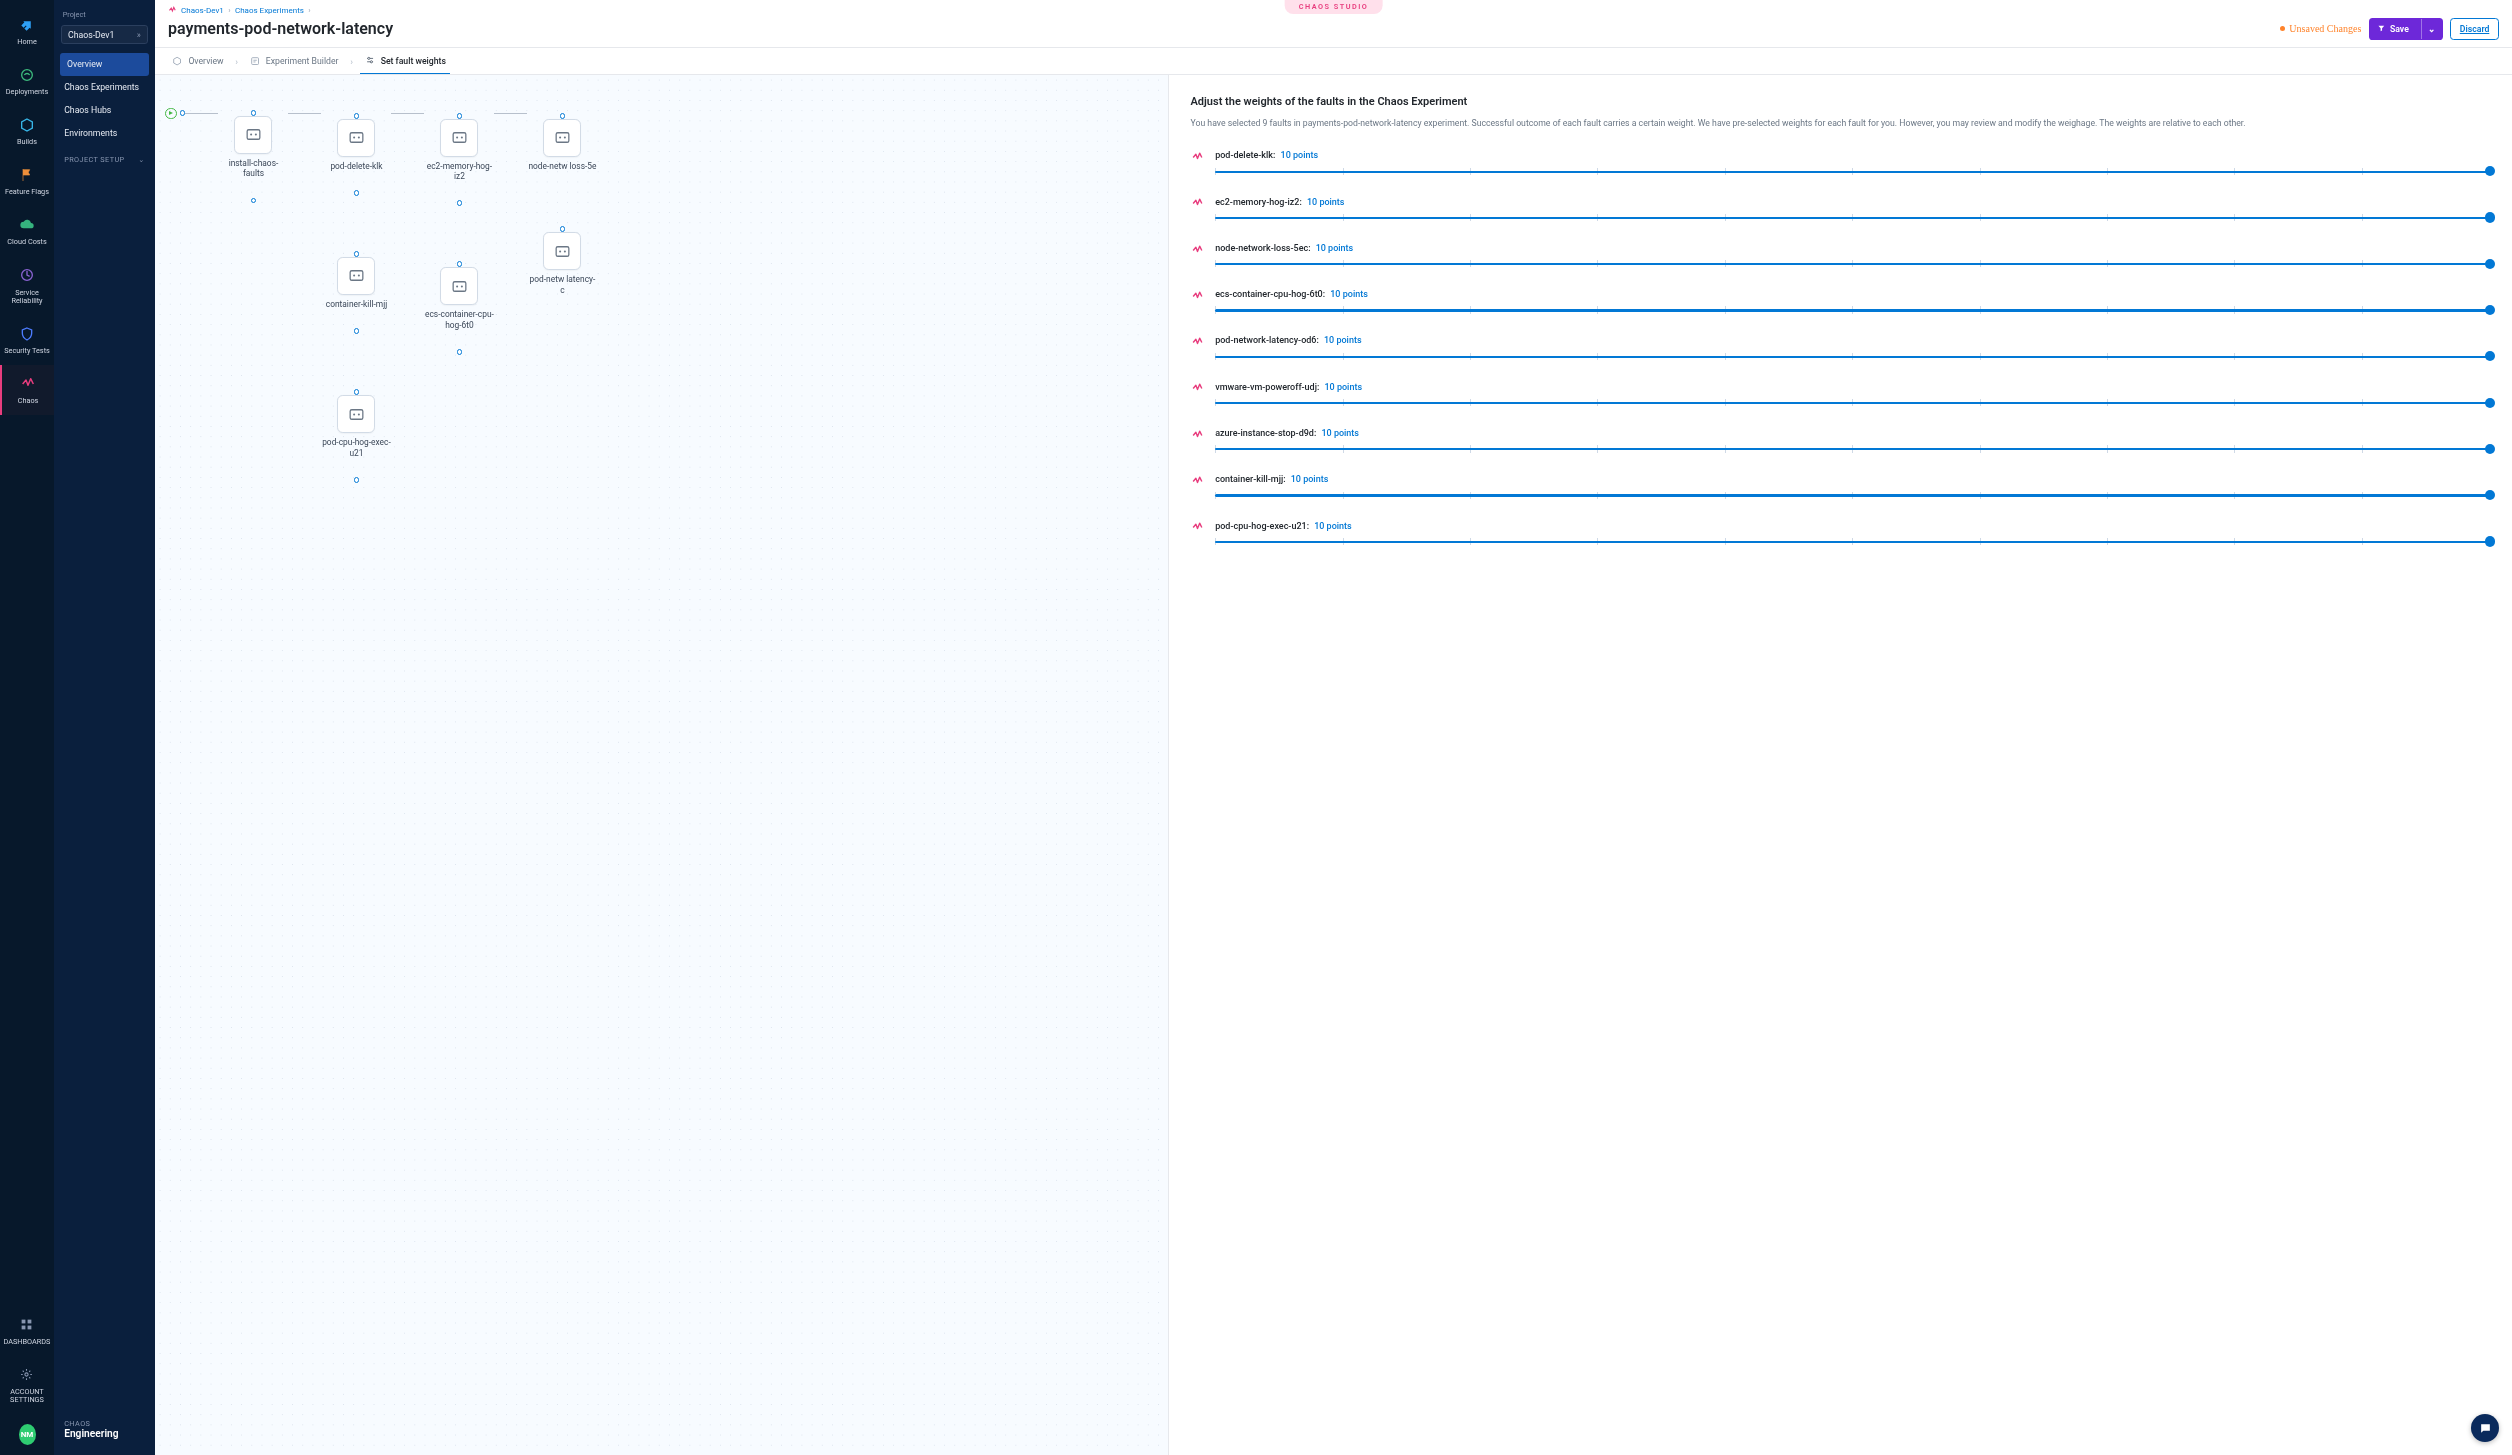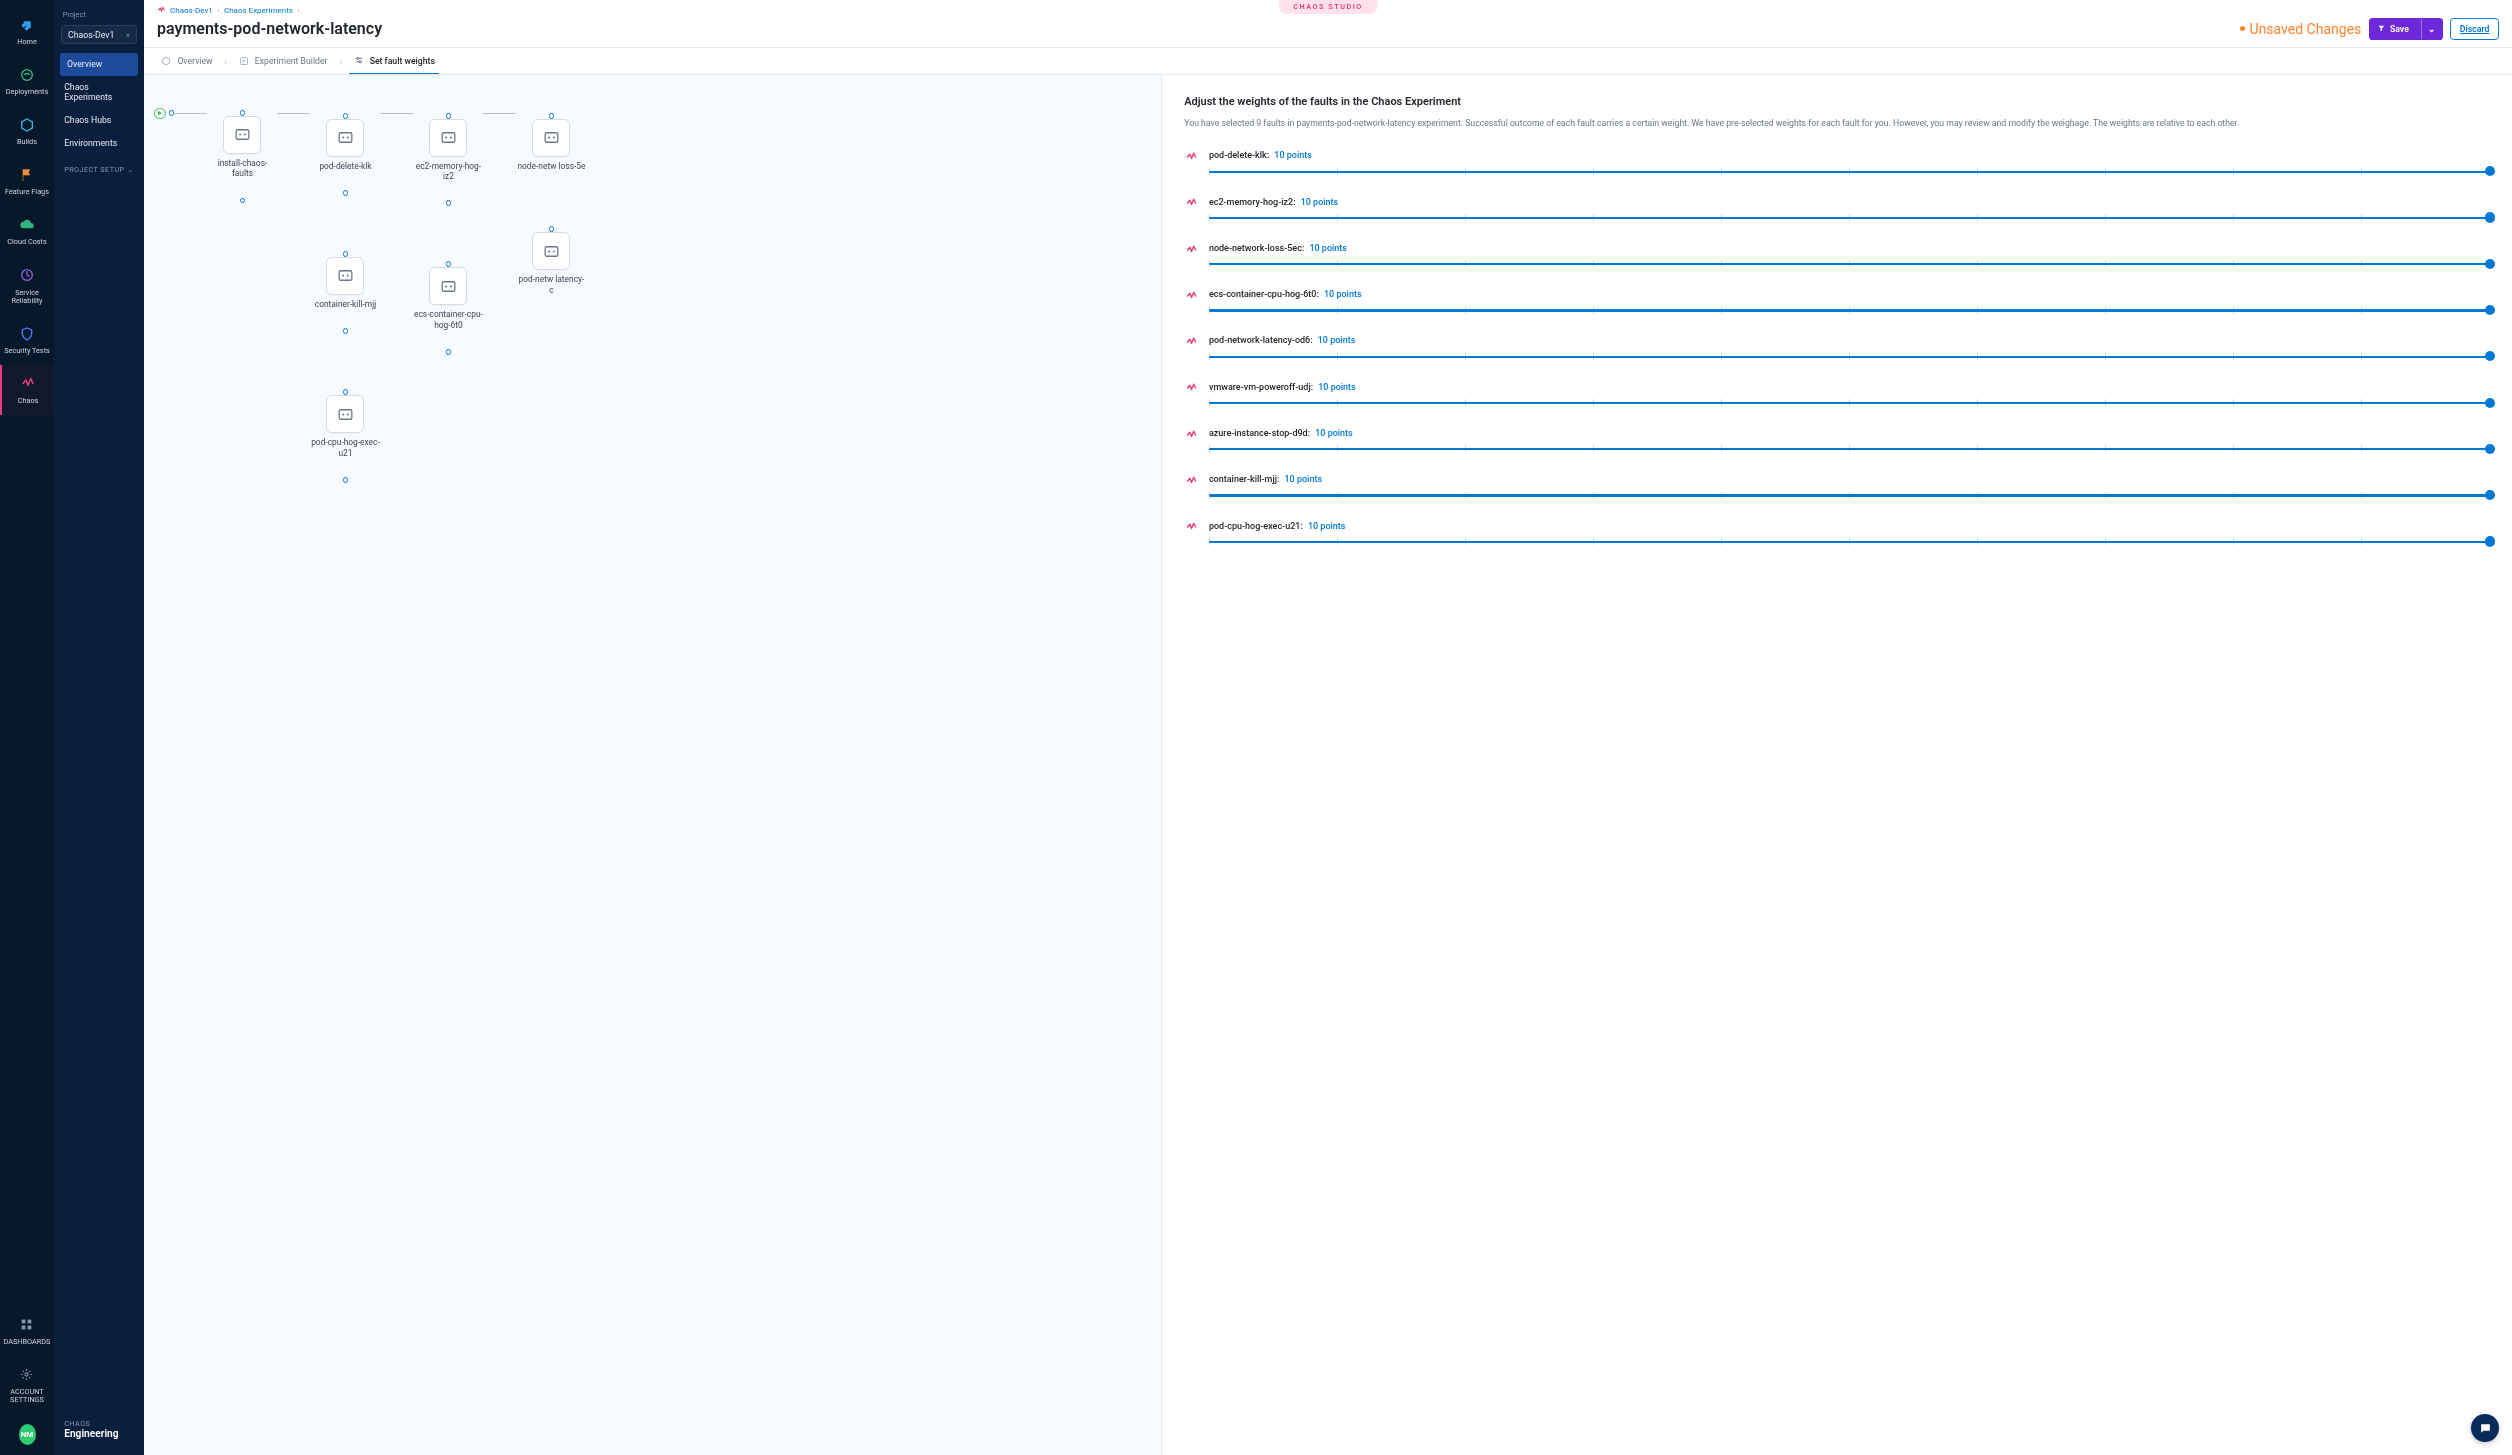--- a/index.html
+++ b/index.html
@@ -10,21 +10,21 @@
 
 .rail { width: 54px; background: #07182b; display: flex; flex-direction: column; align-items: center; padding-top: 5.8px; color: #b0b1c3; flex-shrink: 0; }
 .rail-item { width: 100%; display: flex; flex-direction: column; align-items: center; justify-content: center; padding: 10.2px 2.9px; cursor: pointer; text-align: center; }
 .rail-item.active { background: #111a2c; border-left: 2.2px solid #e83d7e; }
 .rail-icon { width: 17.4px; height: 17.4px; border-radius: 4.4px; display: flex; align-items: center; justify-content: center; margin-bottom: 4.4px; }
 .rail-label { font-size: 7.3px; line-height: 8px; color: #cfd5e1; }
 .rail-spacer { flex: 1; }
 .avatar { width: 17px; height: 20.4px; border-radius: 50%; background: #2ecc71; color: #fff; font-size: 8px; display: flex; align-items: center; justify-content: center; margin: 10.2px 0; font-weight: bold; }
 
 
-.sidebar { width: 90px; background: #0a1f3d; color: #e6eaf2; display: flex; flex-direction: column; flex-shrink: 0; padding: 7.3px 0; }
+.sidebar { width: 101px; background: #0a1f3d; color: #e6eaf2; display: flex; flex-direction: column; flex-shrink: 0; padding: 7.3px 0; }
 .sb-project-label { font-size: 7.3px; color: #8896b0; padding: 2.9px 8.7px; }
 .sb-select { margin: 2.9px 7.3px 8.7px 7.3px; background: #162945; border: 0.7px solid #2b3f5e; border-radius: 2.9px; padding: 3.6px 5.8px; display: flex; align-items: center; justify-content: space-between; cursor: pointer; }
 .sb-select span { font-size: 8.7px; color: #e6eaf2; }
 .sb-nav-item { padding: 6.5px 10.2px; font-size: 8.7px; cursor: pointer; }
 .sb-nav-item.selected { background: #1c4b9c; border-radius: 2.9px; margin: 0 5.8px; padding-left: 7.3px; }
 .sb-setup { display: flex; align-items: center; justify-content: space-between; padding: 10.2px 10.2px 4.4px 10.2px; font-size: 7.3px; letter-spacing: 0.4px; color: #8896b0; cursor: pointer; }
 .sb-footer { margin-top: auto; padding: 8.7px 10.2px; }
 .sb-footer .kicker { font-size: 7.3px; letter-spacing: 0.4px; color: #8896b0; }
 .sb-footer .name { font-size: 10.2px; font-weight: 600; color: #fff; }
 
@@ -34,21 +34,21 @@
 
 .header { padding: 5.8px 13px 7.3px 13px; border-bottom: 0.7px solid #e6e8ec; }
 .crumbs { display: flex; align-items: center; gap: 4.4px; font-size: 8px; color: #0278d5; }
 .crumbs a { color: #0278d5; text-decoration: none; }
 .crumbs .sep { color: #9aa5b5; }
 .crumb-icon { color: #e83d7e; font-size: 8.7px; }
 
 .titlebar { display: flex; align-items: center; justify-content: space-between; margin-top: 2.9px; }
 .title { font-size: 16px; font-weight: 600; color: #22272d; }
 .actions { display: flex; align-items: center; gap: 7.3px; }
-.unsaved { display: flex; align-items: center; gap: 4.4px; color: #ff832b; font-size: 14px; }
+.unsaved { display: flex; align-items: center; gap: 4.4px; color: #ff832b; font-size: 10px; font-family: Liberation Serif, serif; }
 .unsaved::before { content: ""; width: 5.1px; height: 5.1px; border-radius: 50%; background: #ff832b; }
 .btn { display: inline-flex; align-items: center; gap: 4.4px; border-radius: 3.6px; font-size: 8.7px; font-weight: 600; padding: 5.1px 8.7px; cursor: pointer; border: 0.7px solid transparent; }
 .btn.primary { background: #6d28d9; color: #fff; }
 .btn.split { padding: 0; }
 .btn.split .main-part { padding: 5.1px 7.3px; display: inline-flex; align-items: center; gap: 4.4px; }
 .btn.split .caret { padding: 5.1px 6.5px; border-left: 0.7px solid rgba(255,255,255,0.35); }
 .btn.outline { background: #fff; color: #0278d5; border-color: #0278d5; text-decoration: underline; }
 
 .tabs { display: flex; align-items: center; gap: 7.3px; padding: 0 13px; border-bottom: 0.7px solid #e6e8ec; }
 .tab { display: flex; align-items: center; gap: 5.8px; padding: 7.3px 4.4px; font-size: 8.7px; color: #6b7785; cursor: pointer; }

